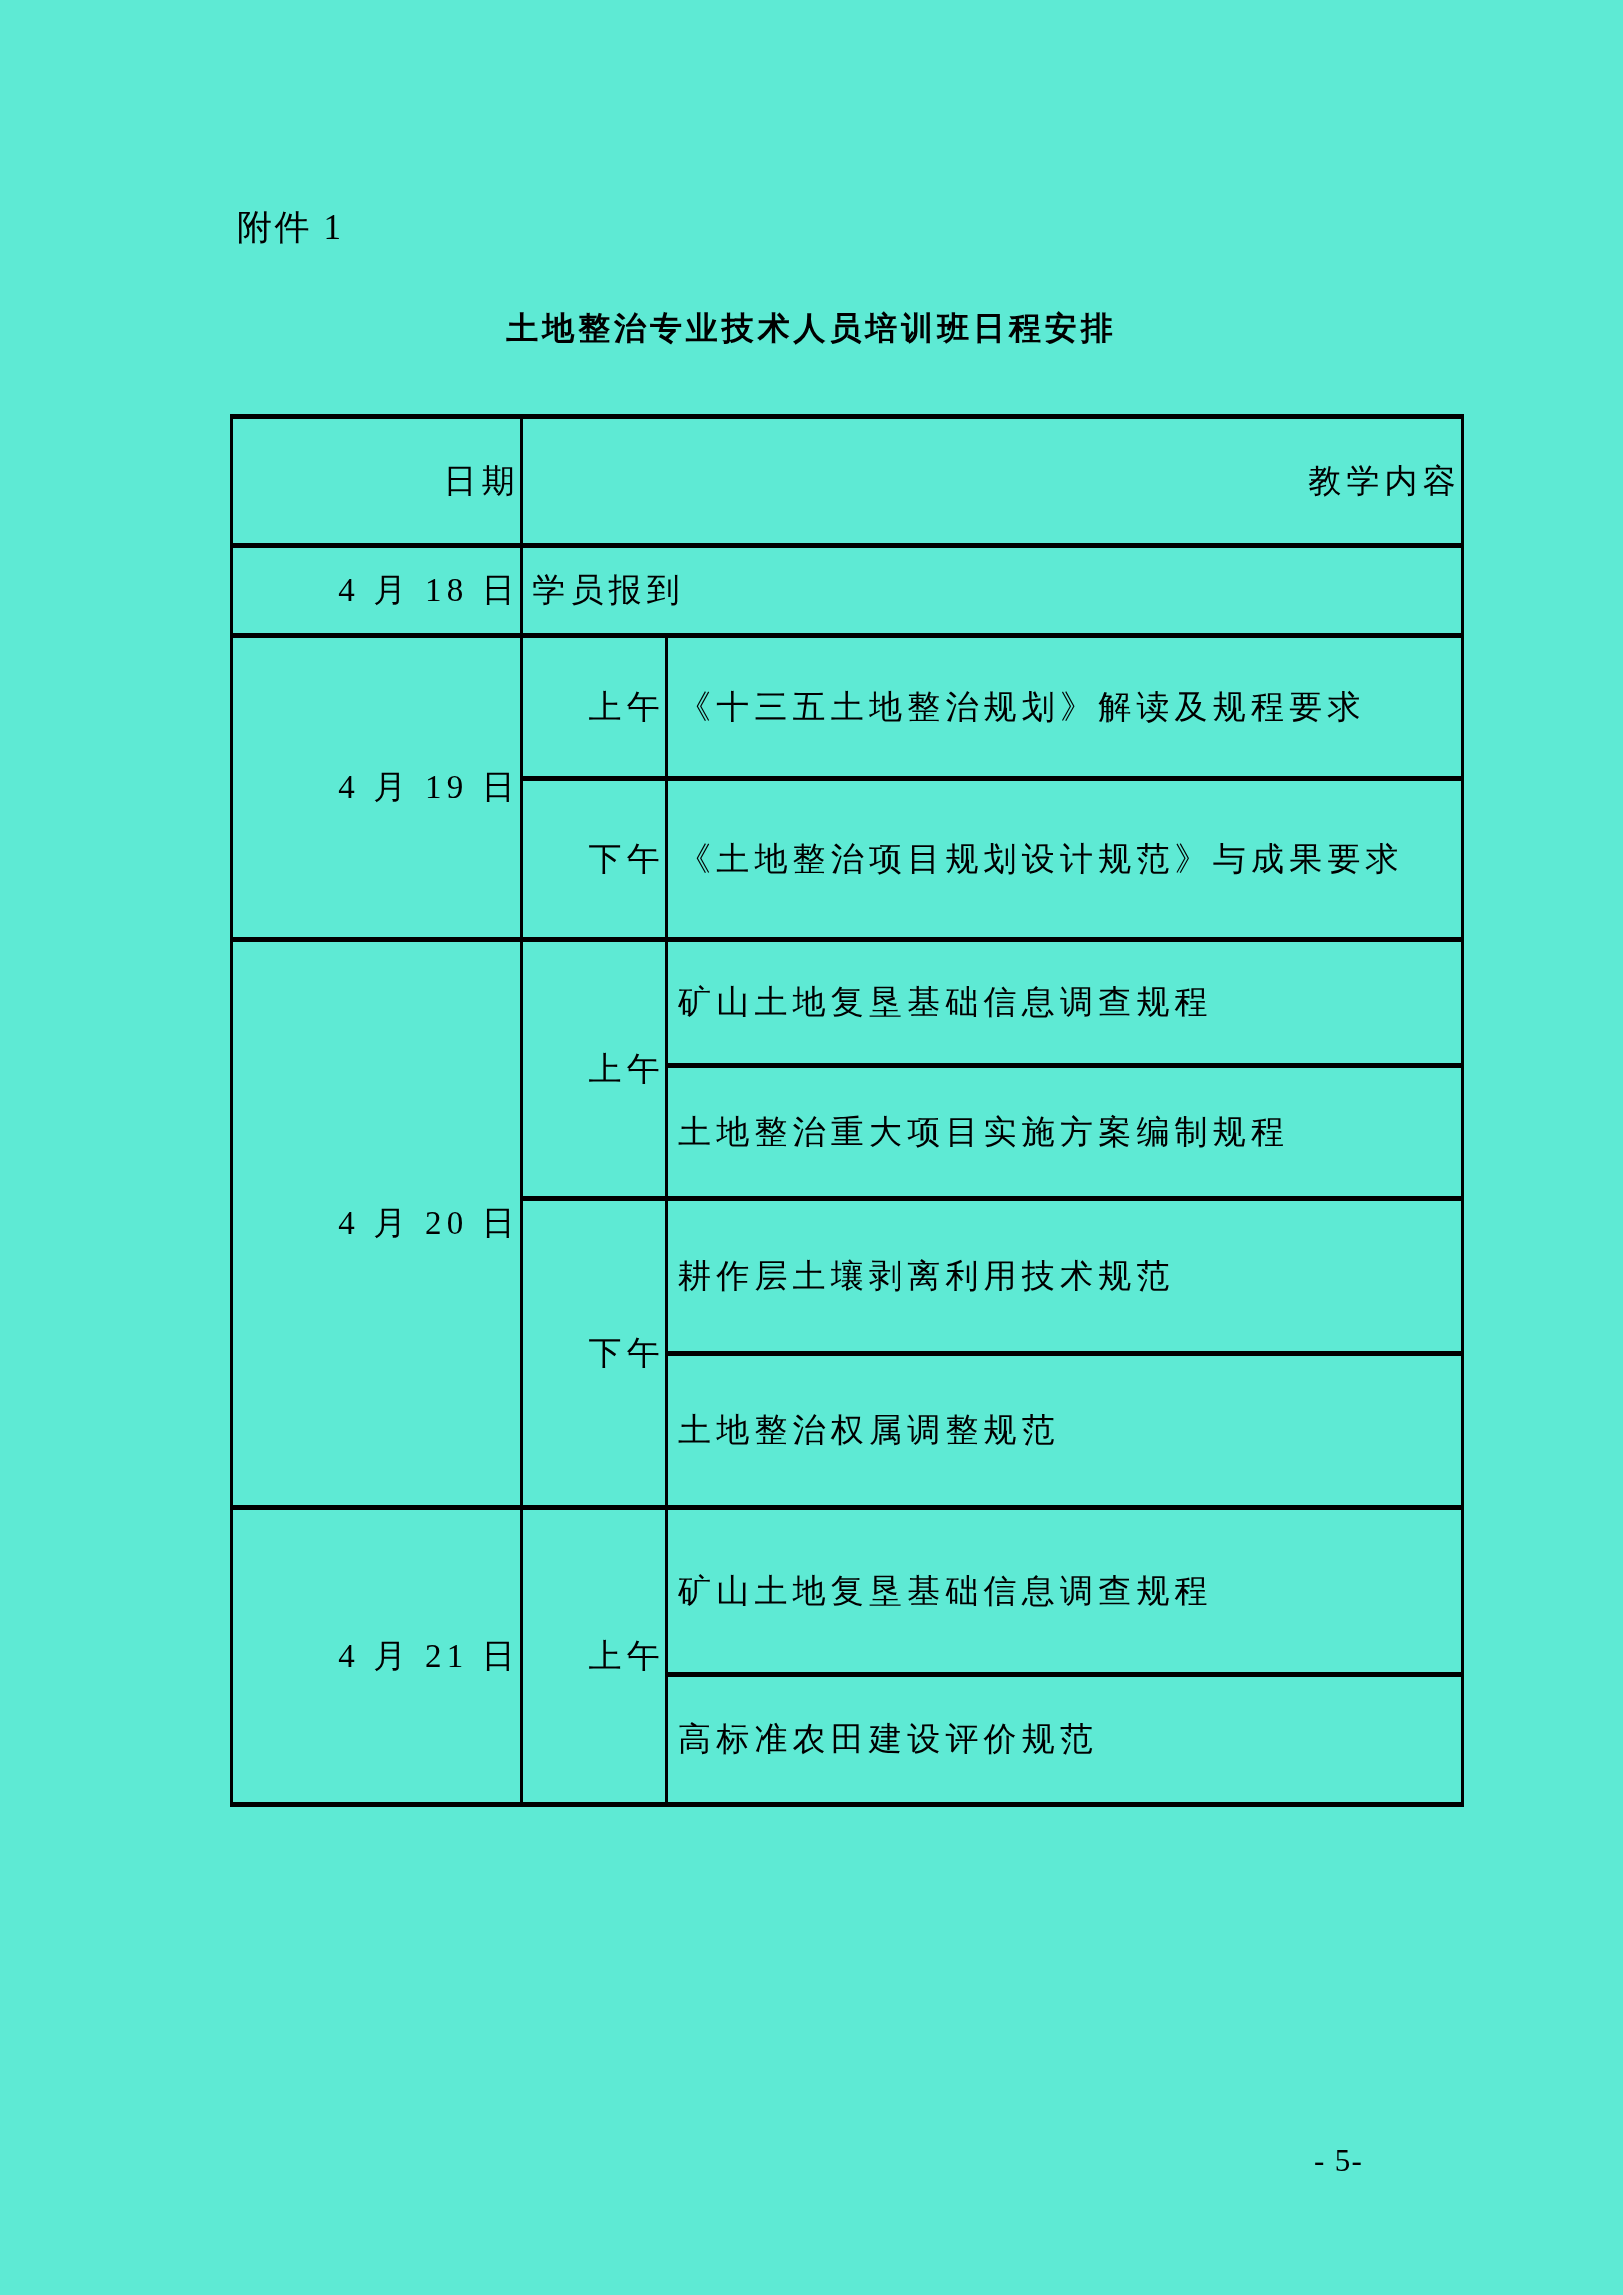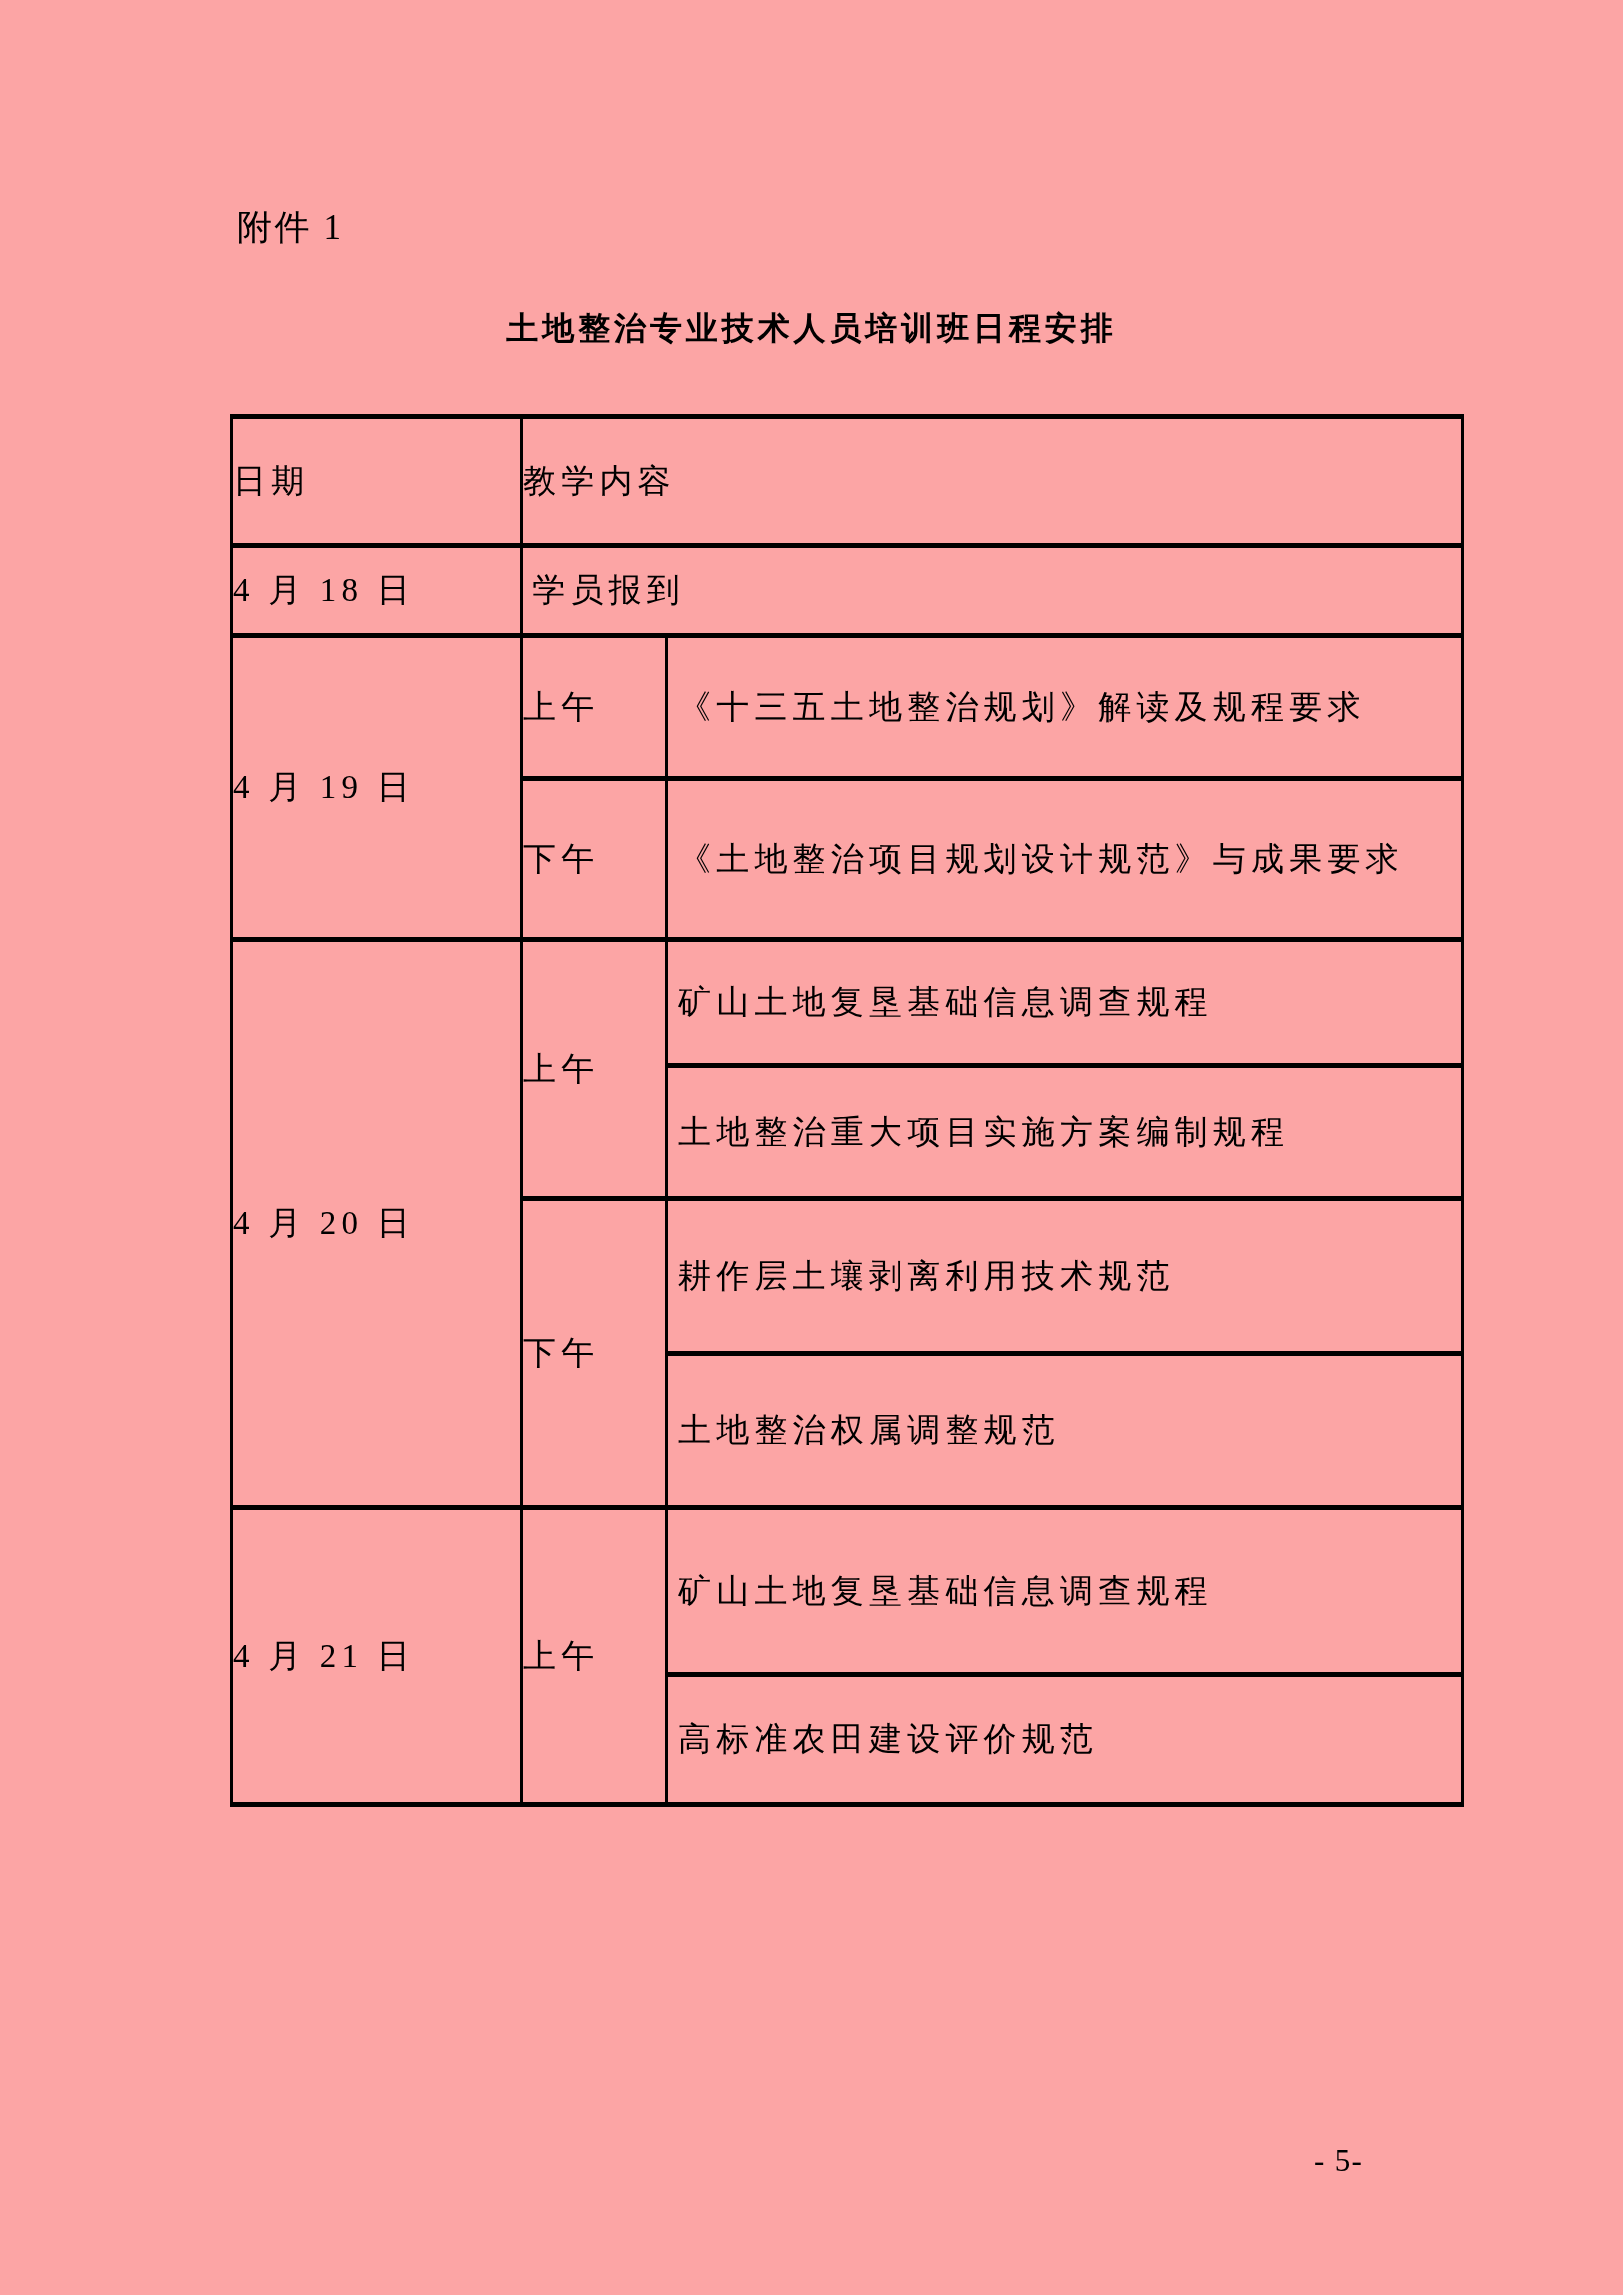--- a/index.html
+++ b/index.html
@@ -1,21 +1,21 @@
 <!DOCTYPE html>
 <html style="font-size:10.5px"><head>
 <meta charset="utf-8">
 <style>
   html, body { margin: 0; padding: 0; background: #e8e8e8; }
   .page {
     position: relative;
     width: 1623px;
     height: 2295px;
     margin: 0 auto;
-    background: #fca5a5;
+    background: #5eead4;
     color: #000000;
     font-family: "Liberation Serif", "DejaVu Serif", serif;
   }
   .attachment-label {
     position: absolute;
     left: 237px;
     top: 204px;
     font-size: 35px;
     letter-spacing: 2.6px;
     white-space: pre;
@@ -38,21 +38,21 @@
     border-collapse: collapse;
     table-layout: fixed;
   }
   table.schedule td {
     border: 3.3px solid #000000;
     border-top-width: 5.9px;
     border-bottom-width: 5.9px;
     padding: 0;
     font-size: 33px;
     letter-spacing: 5.2px;
-    text-align: left;
+    text-align: right;
     vertical-align: middle;
     overflow: hidden;
     white-space: pre;
   }
   table.schedule td.content {
     text-align: left;
     padding-left: 10px;
   }
   table.schedule td.content-flush {
     text-align: left;

